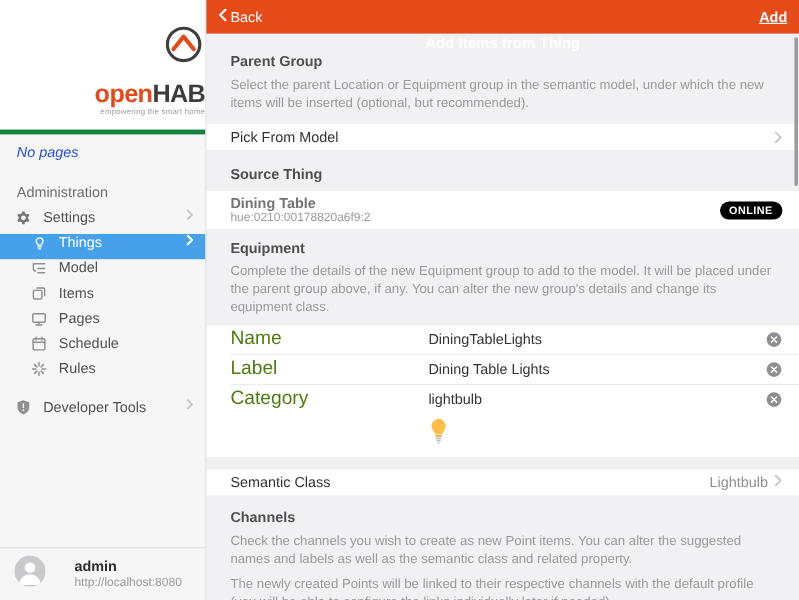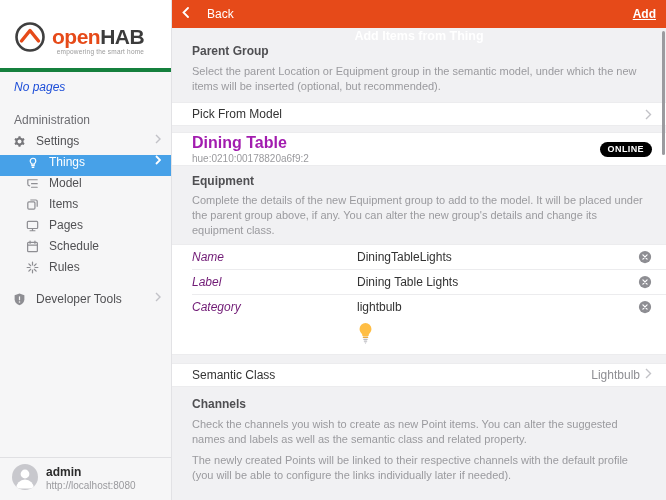--- a/index.html
+++ b/index.html
@@ -1,64 +1,64 @@
 <!DOCTYPE html>
 <html><head>
 <meta charset="utf-8">
 <style>
   * { margin:0; padding:0; box-sizing:border-box; }
   html,body { width:666px; height:500px; overflow:hidden; }
   body { font-family:"Liberation Sans", sans-serif; display:flex; background:#f1f1f3; color:#333; }
 
   
   .sidebar { width:172px; background:#f6f6f7; border-right:1px solid #e2e2e5; display:flex; flex-direction:column; flex:0 0 172px; }
-  .logo-area { background:#fff; padding:18px 0 10px 12px; display:flex; align-items:center; gap:4px; }
+  .logo-area { background:#fff; padding:18px 0 10px 12px; display:flex; align-items:flex-end; gap:4px;flex-direction:column; }
   .logo-text { line-height:1; padding-top:5px; }
   .logo-open { color:#e64a19; font-size:21px; font-weight:600; letter-spacing:-0.5px; }
   .logo-hab { color:#3c3c3c; font-size:21px; font-weight:600; letter-spacing:-0.5px; }
   .logo-tagline { font-size:6.5px; color:#9a9a9a; text-align:right; margin-top:2px; letter-spacing:0.2px; }
   .no-pages { border-top:4px solid #15803d; padding:8px 14px 7px; font-style:italic; font-size:12px; color:#1d4ed8; }
   .menu { padding-top:6px; }
   .section-label { padding:6px 14px 7px; font-size:12px; color:#6d6d72; }
   .menu-item { display:flex; align-items:flex-start; height:21px; padding:0 10px 0 12px; gap:9px; font-size:12px; color:#515154; cursor:default; }
   .menu-item .ic { width:15px; height:15px; flex:0 0 15px; display:flex; align-items:center; justify-content:center; }
   .menu-item.sub { padding-left:25px; }
   .menu-item.selected { background:#47a1e8; color:#fff; }
   .chev { margin-left:auto; color:#c2c2c7; display:flex; }
   .menu-item.selected .chev { color:#fff; }
   .tools-gap { height:11px; }
   .tools .menu-item { height:24px; margin-bottom:4px; }
   .sidebar-spacer { flex:1; }
-  .user-row { border-top:1px solid #e0e0e3; padding:6px 12px; display:flex; align-items:center; gap:8px; }
+  .user-row { border-top:1px solid #e0e0e3; padding:6px 12px; display:flex; align-items:center; gap:24px; }
   .user-name { font-size:12px; font-weight:bold; color:#2b2b2b; line-height:1.25; }
   .user-url { font-size:10px; color:#9a9a9e; line-height:1.25; }
 
   
   .main { flex:1; display:flex; flex-direction:column; position:relative; min-width:0; }
   .header { height:28px; background:#e64a19; display:flex; align-items:center; padding:0 10px; position:relative; color:#fff; flex:0 0 28px; }
-  .back-btn { display:flex; align-items:center; gap:18px; font-size:12px; z-index:2; }
+  .back-btn { display:flex; align-items:center; gap:3px; font-size:12px; z-index:2; }
   .header-title { position:absolute; left:0; right:0; text-align:center; font-size:12.5px; font-weight:bold;margin-top:44px; }
   .add-btn { margin-left:auto; font-size:12px; font-weight:bold; z-index:2;text-decoration:underline; }
 
   .content { flex:1; padding-top:16px; overflow:hidden; position:relative; }
   .block-label { margin:0 20px; font-size:12px; font-weight:700; color:#4f4f52; }
   .block-text { margin:6px 20px 0; font-size:11px; color:#9a9a9e; line-height:15px; }
   .mt5 { margin-top:5px; } .mt8 { margin-top:8px; } .mt10 { margin-top:10px; } .mt12 { margin-top:12px; }
 
   .row { background:#fff; border-top:1px solid #ececee; border-bottom:1px solid #ececee; display:flex; align-items:center; padding:0 14px 0 20px; font-size:12px; color:#333; }
   .row-pick { height:24px; margin-top:8px; cursor:pointer; }
   .row-thing { height:34px; margin-top:6px; }
   .thing-text { line-height:1.2; }
-  .thing-name { font-size:16px; font-weight:bold; color:#a21caf; }
+  .thing-name { font-size:12px; font-weight:bold; color:#737373; }
   .thing-uid { font-size:10px; color:#9a9a9e; }
   .badge { margin-left:auto; background:#000000; color:#fff; font-size:9px; font-weight:bold; letter-spacing:0.4px; padding:2.5px 8px; border-radius:9px; }
 
   .card { background:#fff; border-top:1px solid #ececee; border-bottom:1px solid #ececee; margin-top:6px; }
   .field-row { display:flex; align-items:center; height:24px; padding:0 14px 0 20px; }
-  .field-label { flex:0 0 165px; font-size:12px; color:#701a75;font-style:italic; }
+  .field-label { flex:0 0 165px; font-size:16px; color:#4d7c0f; }
   .field-value { flex:1; font-size:12px; color:#333; }
   .field-sep { height:1px; background:#ececee; margin-left:20px; }
   .clear-btn { display:flex; cursor:pointer; }
   .bulb-area { padding:3px 0 5px 185px; }
 
   .row-semantic { height:24px; margin-top:8px; cursor:pointer; }
   .semantic-value { margin-left:auto; color:#8e8e93; font-size:12px; display:flex; align-items:center; gap:5px; }
 
   .scroll-thumb { position:absolute; right:1px; top:3px; width:3px; height:124px; background:#9b9b9f; border-radius:2px; }
 </style>
@@ -227,20 +227,21 @@
 
     <div class="row row-pick">
       <span>Pick From Model</span>
       <span class="chev">
           <svg width="7" height="11" viewBox="0 0 7 11">
             <path d="M1 1l4.5 4.5L1 10" fill="none" stroke="#c2c2c7" stroke-width="1.4"></path>
           </svg>
         </span>
     </div>
 
+    <div class="block-label mt12">Source Thing</div>
 
     <div class="row row-thing">
       <span class="thing-text">
         <div class="thing-name">Dining Table</div>
         <div class="thing-uid">hue:0210:00178820a6f9:2</div>
       </span>
       <span class="badge">ONLINE</span>
     </div>
 
     <div class="block-label mt8">Equipment</div>

